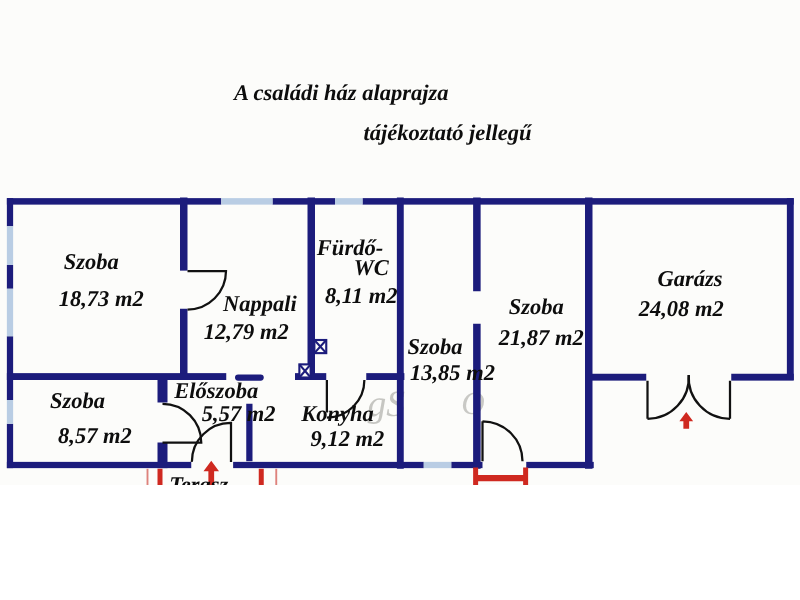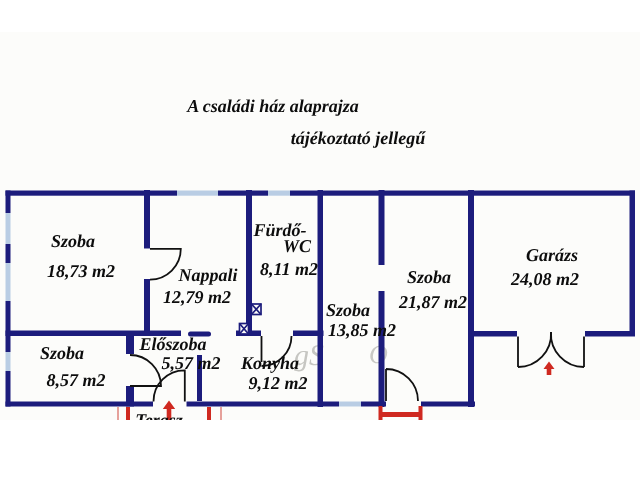--- a/index.html
+++ b/index.html
@@ -1,16 +1,16 @@
 <!DOCTYPE html>
 <html><head>
 <meta charset="utf-8">
 <style>
   html,body{margin:0;padding:0;background:#ffffff;}
-  .page{position:relative;width:640px;height:388px;background:#1d4ed8;overflow:hidden;transform:translateZ(0);margin-top:32px;}
+  .page{position:relative;width:640px;height:388px;background:#1d4ed8;overflow:hidden;transform:translateZ(0);}
   text{font-family:"Liberation Serif", serif;font-weight:bold;font-style:italic;fill:#0d0d0d;text-rendering:geometricPrecision;filter:blur(0px);}
 </style>
 </head>
 <body>
 <div class="page">
 <svg width="640" height="480" viewBox="0 0 640 480" xmlns="http://www.w3.org/2000/svg">
 
   <rect x="0" y="0" width="640" height="480" fill="#fcfcfa"></rect>
 
   <text x="273" y="80" font-size="18" text-anchor="middle">A családi ház alaprajza</text>

